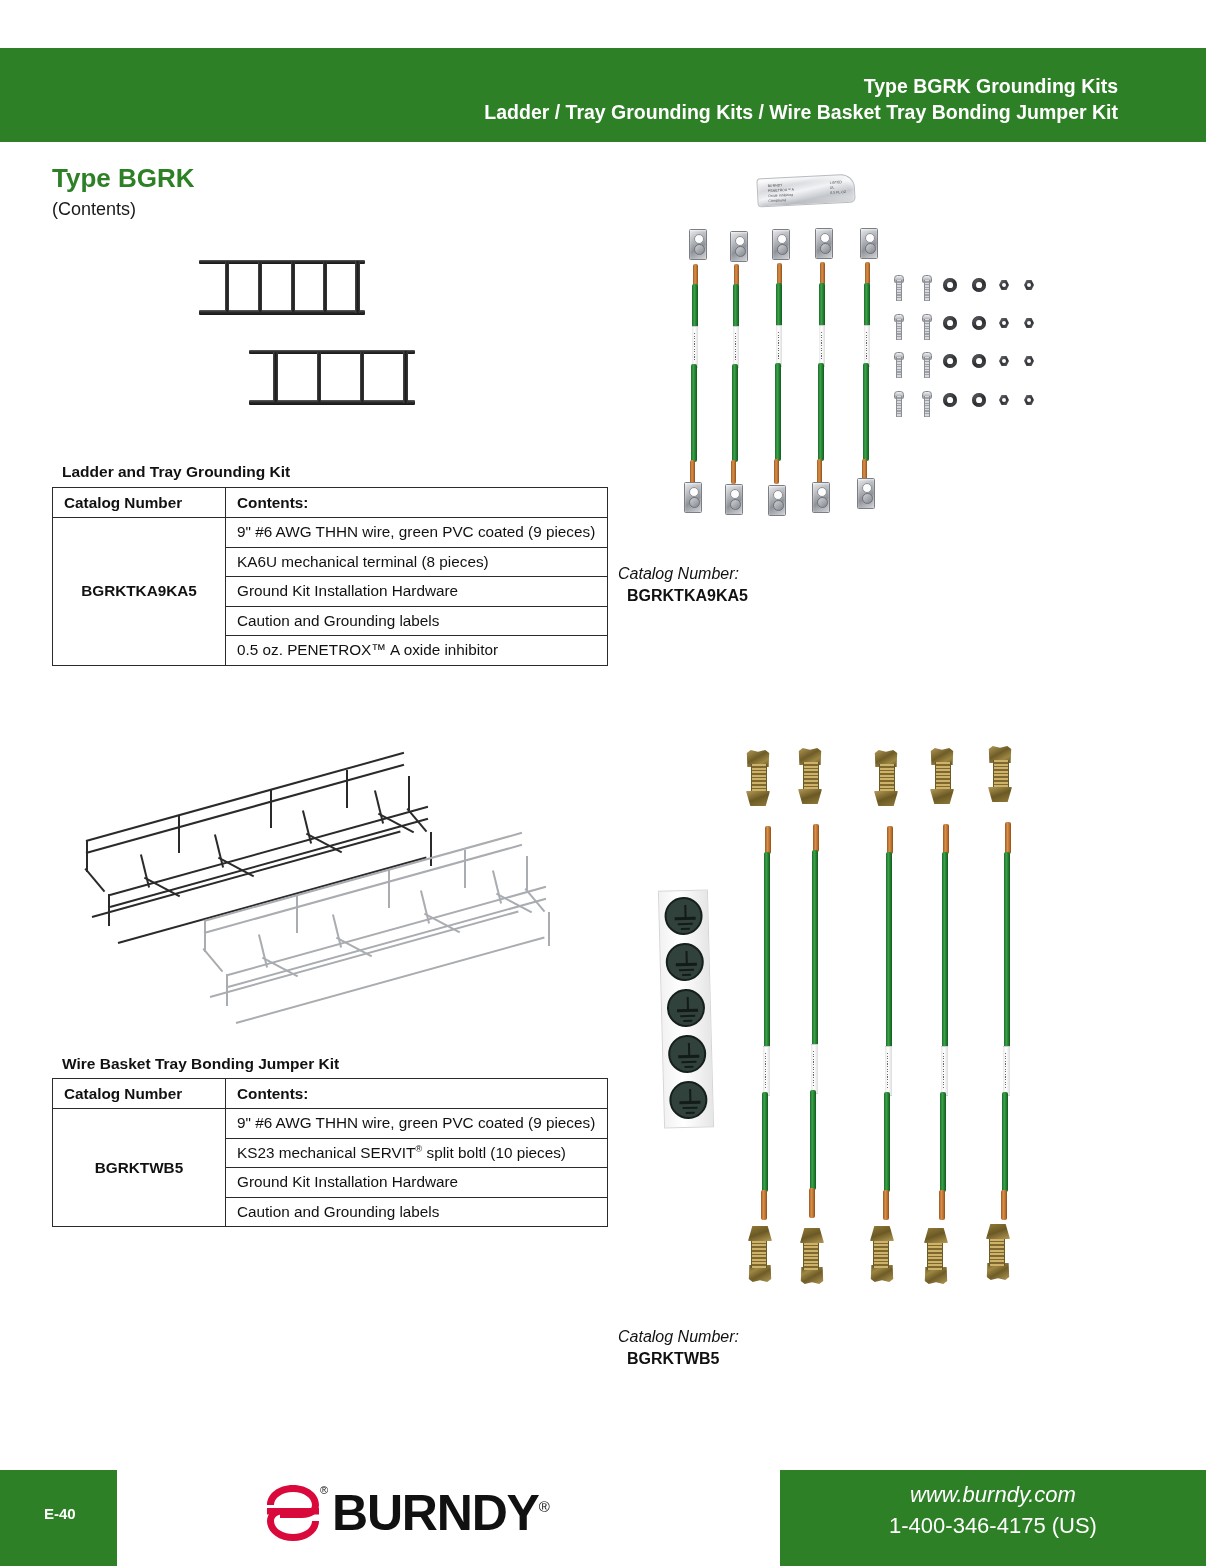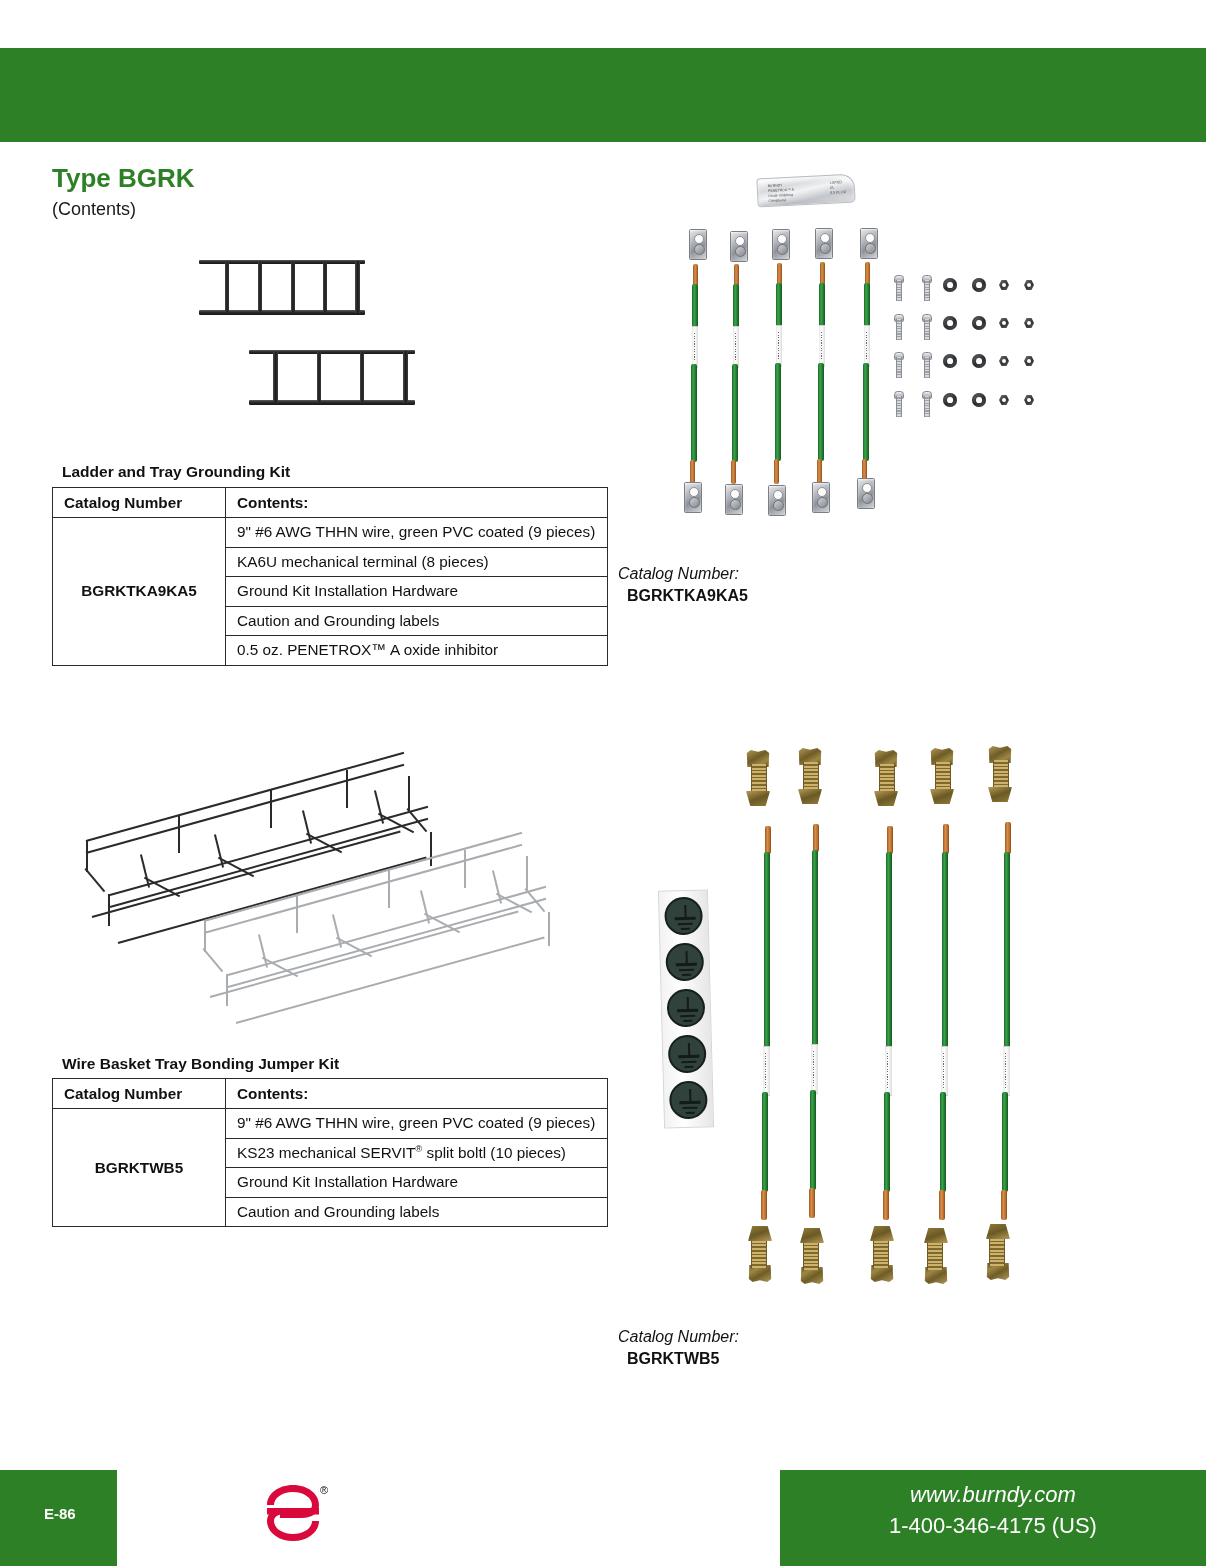--- a/index.html
+++ b/index.html
@@ -364,20 +364,22 @@
     display: block;
   }
 </style>
 </head>
 <body>
 
 <div class="page">
 
   <div class="header-bar"></div>
   <div class="header-sub">
+    <span class="l1">Type BGRK Grounding Kits</span>
+    <span class="l2">Ladder / Tray Grounding Kits / Wire Basket Tray Bonding Jumper Kit</span>
   </div>
 
   <div class="type-heading">Type BGRK</div>
   <div class="type-continued">(Contents)</div>
 
   <div class="ladder-photo">
 
     <div class="rail" style="left:4px; top:10px; width:166px; height:4px;"></div>
     <div class="rail" style="left:4px; top:60px; width:166px; height:5px;"></div>
     <div class="rung" style="left:30px; top:12px; width:4px; height:50px;"></div>
@@ -729,30 +731,31 @@
     </tr>
   </tbody>
     </table>
 
   <div class="photo-caption" style="left:618px; top:1326px;">
     <span class="cap-label">Catalog Number:</span>
     <span class="cap-value">BGRKTWB5</span>
   </div>
 
   <div class="footer-left"></div>
-  <div class="footer-page">E-86</div>
+  <div class="footer-page">E-40</div>
 
   <div class="logo-wrap">
     <div style="position:relative; width:62px; height:62px;">
       <svg width="62" height="62" viewBox="0 0 62 62" aria-hidden="true">
         <path d="M31 3 C46 3 57 12 57 23 C57 31 50 36 40 36 L18 36 L18 30 L40 30 C46 30 50 27 50 23 C50 16 42 10 31 10 C20 10 12 16 12 23 L5 23 C5 12 16 3 31 3 Z" fill="#d9093b"></path>
         <path d="M31 59 C16 59 5 50 5 39 C5 31 12 26 22 26 L44 26 L44 32 L22 32 C16 32 12 35 12 39 C12 46 20 52 31 52 C42 52 50 46 50 39 L57 39 C57 50 46 59 31 59 Z" fill="#d9093b"></path>
         <rect x="5" y="26" width="52" height="6.5" fill="#d9093b"></rect>
       </svg>
       <span class="logo-mark-reg">®</span>
     </div>
+    <div class="logo-word"><span>BURNDY</span><span class="logo-reg">®</span></div>
   </div>
 
   <div class="footer-right"></div>
   <div class="footer-web">www.burndy.com</div>
   <div class="footer-phone">1-400-346-4175 (US)</div>
 
 </div>
 
 </body></html>

